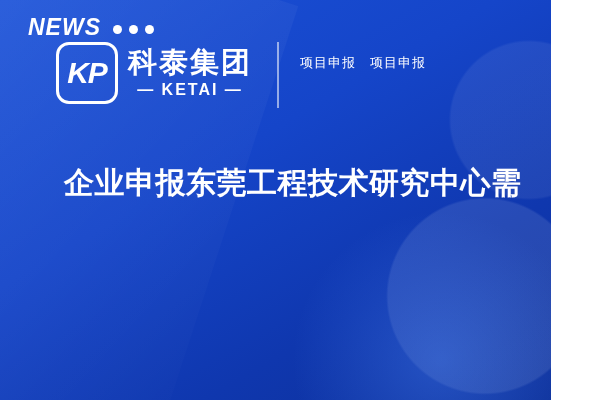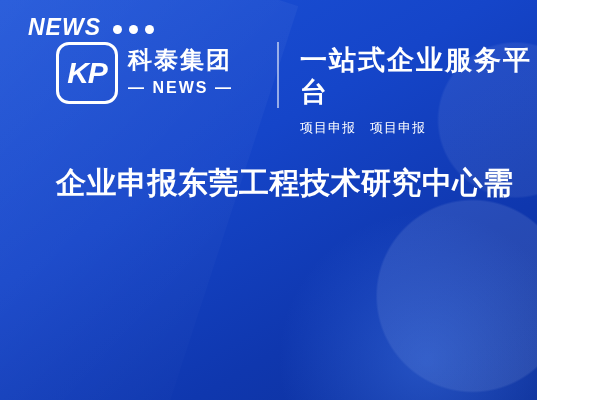--- a/index.html
+++ b/index.html
@@ -15,20 +15,21 @@
   #banner {
     position: relative;
     width: 537px;
     height: 400px;
     background: #1144c4;
     background-image:
       radial-gradient(circle at 88% 74%, rgba(255,255,255,0.10) 0%, rgba(255,255,255,0.10) 17%, rgba(255,255,255,0) 17.4%),
       radial-gradient(circle at 96% 30%, rgba(255,255,255,0.07) 0%, rgba(255,255,255,0.07) 13%, rgba(255,255,255,0) 13.4%),
       linear-gradient(150deg, #1b52d8 0%, #1545c9 40%, #0f37ae 72%, #0d3099 100%);
     overflow: hidden;
+    padding-left: 14px;
   }
   
   #streak {
     position: absolute;
     left: -120px;
     top: -60px;
     width: 340px;
     height: 560px;
     background: linear-gradient(115deg, rgba(255,255,255,0.09), rgba(255,255,255,0));
     transform: rotate(18deg);
@@ -102,25 +103,25 @@
     font-style: italic;
     letter-spacing: -1px;
   }
   #logo-words {
     display: flex;
     flex-direction: column;
     justify-content: center;
   }
   #logo-cn {
     color: #ffffff;
-    font-size: 24px;
+    font-size: 29px;
     font-weight: bold;
     letter-spacing: 2px;
     line-height: 1.05;
-    font-family: Liberation Mono, monospace;
+    font-family: Liberation Serif, serif;
   }
   #logo-en {
     color: #ffffff;
     font-size: 16px;
     font-weight: bold;
     letter-spacing: 2px;
     margin-top: 4px;
     text-align: center;
   }
 
@@ -152,21 +153,21 @@
     color: #ffffff;
     font-size: 13px;
     letter-spacing: 1px;
     display: flex;
     gap: 14px;
   }
 
   
   #headline {
     position: absolute;
-    left: 56px;
+    left: 64px;
     top: 160px;
     width: 500px;
   }
   .headline-line {
     display: block;
     color: #ffffff;
     font-size: 30px;
     font-weight: bold;
     line-height: 45px;
     letter-spacing: 0.5px;
@@ -187,28 +188,27 @@
       <span></span>
     </div>
   </div>
 
   <div id="logo-block">
     <div id="logo-mark">
       <span id="logo-mark-text">KP</span>
     </div>
     <div id="logo-words">
       <div id="logo-cn">科泰集团</div>
-      <div id="logo-en">— NEWS —</div>
+      <div id="logo-en">— KETAI —</div>
     </div>
   </div>
 
   <div id="logo-divider"></div>
 
   <div id="slogan-block">
-    <div id="slogan-main">一站式企业服务平台</div>
     <div id="slogan-sub">
       <span>项目申报</span>
       <span>项目申报</span>
     </div>
   </div>
 
   <div id="headline">
     <span class="headline-line">企业申报东莞工程技术研究中心需</span>
   </div>
 </div>

